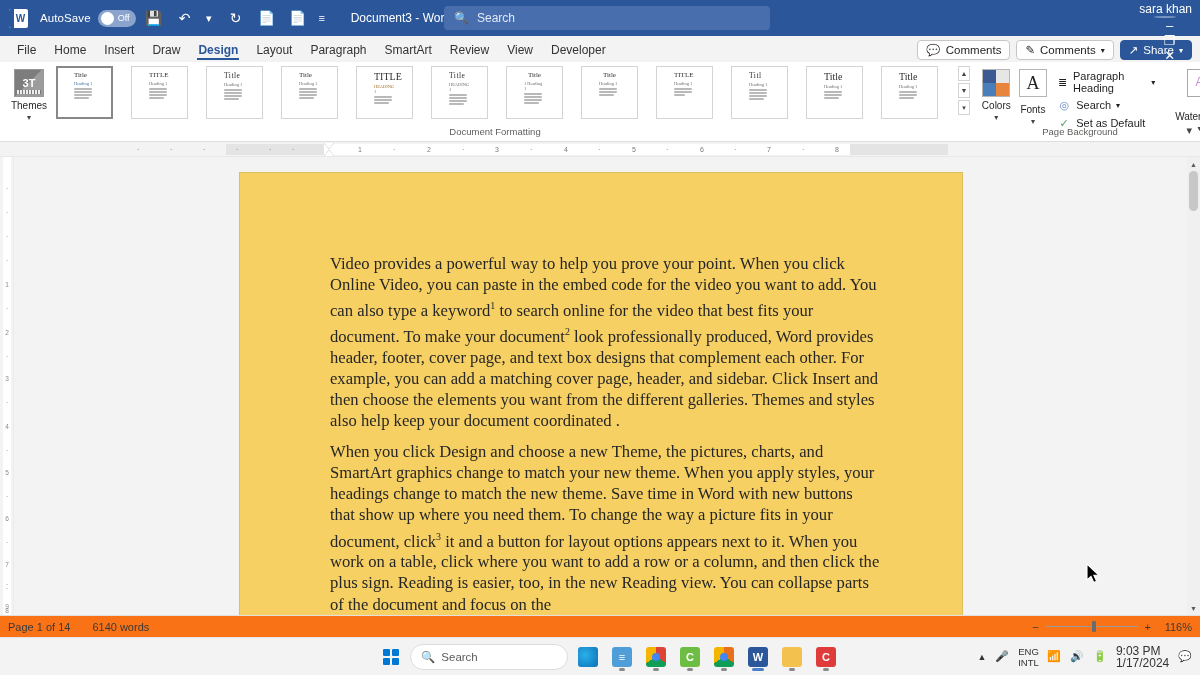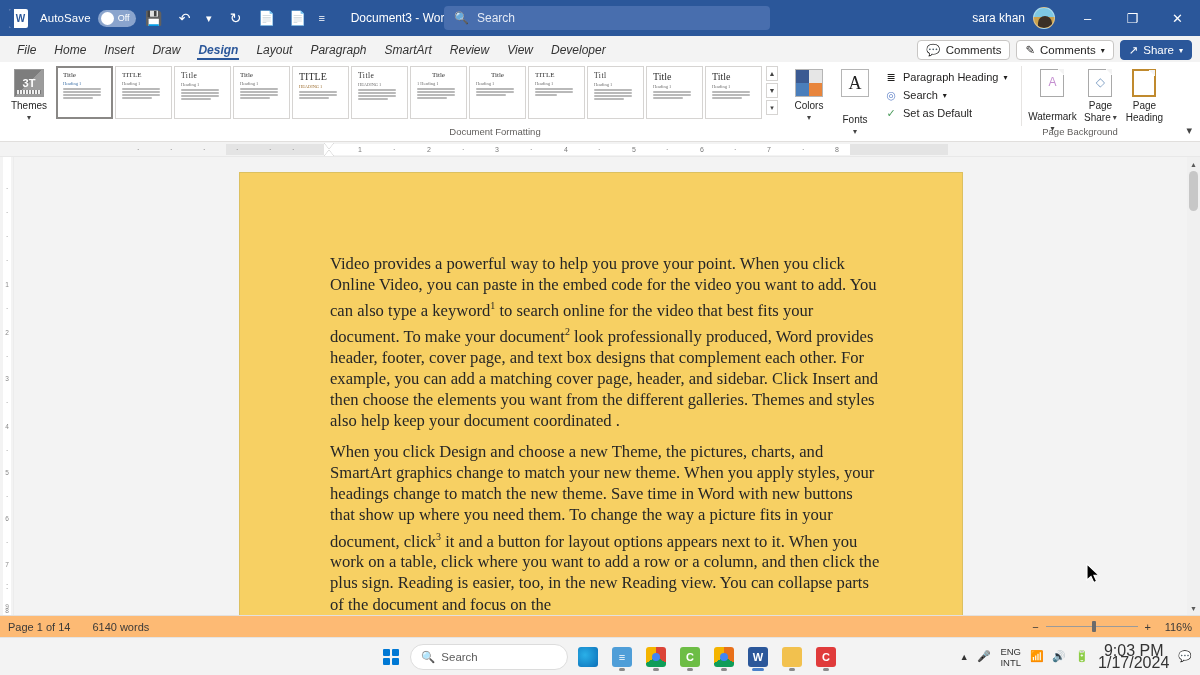--- a/index.html
+++ b/index.html
@@ -36,37 +36,37 @@
   }
   .tb-icon.sm { font-size: 11px; width: 18px; margin-left: 2px; }
   .doc-title { margin-left: 20px; font-size: 12px; }
   .tb-search {
     position: absolute; left: 444px; top: 6px; width: 326px; height: 24px;
     background: #486eae; border-radius: 4px; display: flex; align-items: center;
     color: #dfe6f2; font-size: 12px;
   }
   .tb-search .mag { margin-left: 10px; font-size: 12px; }
   .tb-search .ph { margin-left: 8px; color: #e3e9f5; }
-  .tb-right { margin-left: auto; display: flex; align-items: center; height: 32px; }
+  .tb-right { margin-left: auto; display: flex; align-items: center; height: 32px; flex-direction: column; }
   .user-name { font-size: 12px; margin-right: 8px; }
   .avatar {
     width: 22px; height: 22px; border-radius: 50%;
     background: linear-gradient(#7ec8e3 0 45%, #caa14b 45% 100%);
     border: 1px solid #ffffff60; margin-right: 10px; position: relative; overflow: hidden;
   }
   .avatar::after{ content:""; position:absolute; left:4px; top:8px; width:14px; height:12px;
     background:#3b3026; border-radius: 7px 7px 2px 2px;}
   .win-btn { width: 45px; height: 36px; display: flex; align-items: center; justify-content: center; font-size: 13px; }
 
   
   .tabbar {
     height: 26px; background: #f3f3f3; display: flex; align-items: flex-end;
     flex: 0 0 26px; padding-left: 8px; font-size: 12px; color: #333;
   }
-  .tab { padding: 3px 9px 5px; cursor: default; white-space: nowrap; position: relative; font-style: italic; }
+  .tab { padding: 3px 9px 5px; cursor: default; white-space: nowrap; position: relative; }
   .tab.active { font-weight: 600; color: #2b579a; }
   .tab.active::after {
     content: ""; position: absolute; left: 8px; right: 8px; bottom: 2px; height: 2px; background: #2b579a;
   }
   .tabbar-right { margin-left: auto; display: flex; align-items: center; gap: 6px; padding-right: 8px; padding-bottom: 2px; }
   .pill {
     display: flex; align-items: center; gap: 5px; border: 1px solid #c8c6c4; border-radius: 4px;
     background: #fff; padding: 2px 8px; font-size: 11.5px; height: 20px; color: #201f1e;
   }
   .pill.share { background: #2b579a; color: #fff; border-color: #2b579a; }
@@ -89,21 +89,21 @@
     color: #fff; font-size: 11px; font-weight: bold; position: relative;
   }
   .themes-thumb::after{content:"";position:absolute;left:2px;right:2px;bottom:2px;height:4px;
     background:repeating-linear-gradient(90deg,#eee 0 2px,#777 2px 3px);}
   .caret { font-size: 8px; color: #444; margin-top: 1px; }
 
   
   .gallery { display: flex; align-items: flex-start; padding-top: 4px; margin-left: 4px; }
   .gcard {
     width: 57px; height: 53px; border: 1px solid #d6d4d2; background: #fff;
-    margin-right: 2px; padding: 4px 6px; overflow: hidden; cursor: default;
+    margin-right: 18px; padding: 4px 17px; overflow: hidden; cursor: default;
   }
   .gcard.sel { border: 1px solid #8a8886; box-shadow: 0 0 0 1px #8a8886 inset; }
   .gcard .g-title { font-family: "Liberation Serif", serif; font-size: 7px; color: #2f2f2f; margin-bottom: 2px; }
   .gcard .g-title.big { font-size: 10px; }
   .gcard .g-title.caps { font-size: 7.5px; letter-spacing: .5px; }
   .gcard .g-title.ctr { text-align: center; }
   .gcard .g-head { font-size: 4.4px; color: #9a6a2a; margin-bottom: 2px; font-family:"Liberation Serif",serif;}
   .gcard .g-head.blue { color: #3a6ea5; }
   .gcard .g-head.gray { color: #6b6b6b; }
   .gline { height: 1.6px; background: #b9b9b9; margin-bottom: 1.5px; border-radius: 1px; }
@@ -183,21 +183,21 @@
 
   
   .vscroll { position: absolute; right: 0; top: 0; bottom: 0; width: 13px; background: #f0f0f0; }
   .vscroll .up, .vscroll .down {
     height: 14px; display: flex; align-items: center; justify-content: center; font-size: 7px; color: #5a5a5a;
   }
   .vscroll .thumb { position: absolute; top: 14px; left: 2px; right: 2px; height: 40px; background: #c7c7c7; border-radius: 5px; }
 
   
   .statusbar {
-    height: 22px; background: #fdba74; border-top: 1px solid #e3e1df; display: flex; align-items: center;
+    height: 22px; background: #f97316; border-top: 1px solid #e3e1df; display: flex; align-items: center;
     font-size: 11px; color: #3b3a39; flex: 0 0 22px; padding: 0 8px;
   }
   .sb-item { margin-right: 22px; cursor: default; }
   .sb-right { margin-left: auto; display: flex; align-items: center; gap: 7px; }
   .zoomslider { width: 92px; height: 12px; position: relative; display: flex; align-items: center; }
   .zoomslider .rail { position: absolute; left: 0; right: 0; height: 1px; background: #9a9a9a; }
   .zoomslider .handle { position: absolute; left: 46px; width: 4px; height: 11px; background: #6b6b6b; border-radius: 1px; }
   .zoomlevel { width: 34px; text-align: right; }
 
   
@@ -215,21 +215,21 @@
   }
   .tbapp { width: 28px; height: 28px; display: flex; align-items: center; justify-content: center; position: relative; }
   .tbapp.active::after { content: ""; position: absolute; bottom: 0px; left: 8px; right: 8px; height: 2.5px;
     background: #4a80c9; border-radius: 2px; }
   .tbapp.running::after { content: ""; position: absolute; bottom: 0px; left: 11px; right: 11px; height: 2.5px;
     background: #8a8a8a; border-radius: 2px; }
   .sq { width: 20px; height: 20px; border-radius: 3px; display: flex; align-items: center;
     justify-content: center; font-size: 11px; font-weight: bold; color: #fff; }
   .tray { margin-left: auto; display: flex; align-items: center; gap: 9px; padding-right: 8px; font-size: 11px; color: #333; }
   .tray .lang { font-size: 9.5px; line-height: 11px; text-align: center; }
-  .clock { font-size: 16px; line-height: 12px; text-align: center; }
+  .clock { font-size: 12px; line-height: 12px; text-align: left; }
 </style>
 </head>
 <body>
 
 <div class="app">
 
   <div class="titlebar">
     <div class="tb-word-icon">
         <div class="wbar"></div>
         <span>W</span>
@@ -410,21 +410,21 @@
           <i style="background:#3b5a92"></i>
             <i style="background:#e6e6e6"></i>
           <i style="background:#4a7ebb"></i>
             <i style="background:#e8853c"></i>
         </div>
         <div style="margin-top:3px">Colors</div>
         <div class="caret">▾</div>
       </div>
       <div class="bigbtn">
         <div class="fontsA">A</div>
-        <div style="margin-top:17px">Fonts</div>
+        <div style="margin-top:7px">Fonts</div>
         <div class="caret">▾</div>
       </div>
       <div class="smalllist">
         <div class="srow">
           <span class="sicon">≣</span>
           <span>Paragraph Heading</span>
           <span style="font-size:8px">▾</span>
         </div>
         <div class="srow">
           <span class="sicon" style="color:#5b7fc7">◎</span>

